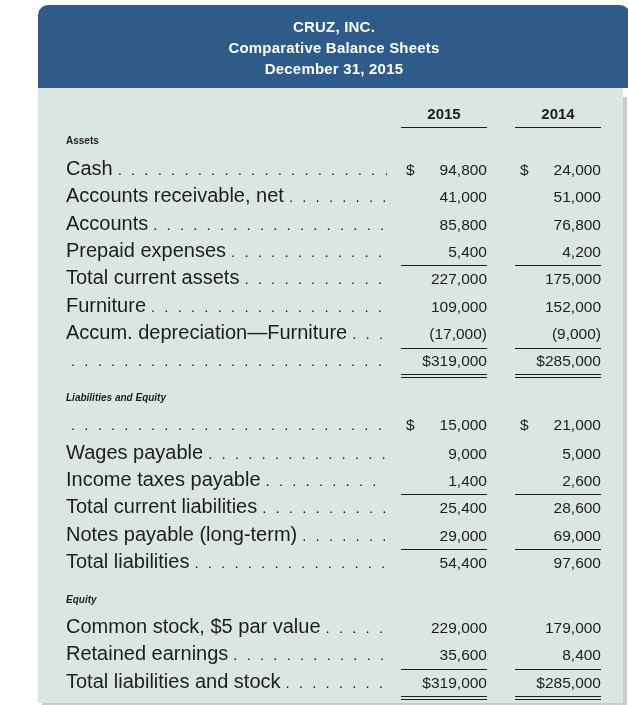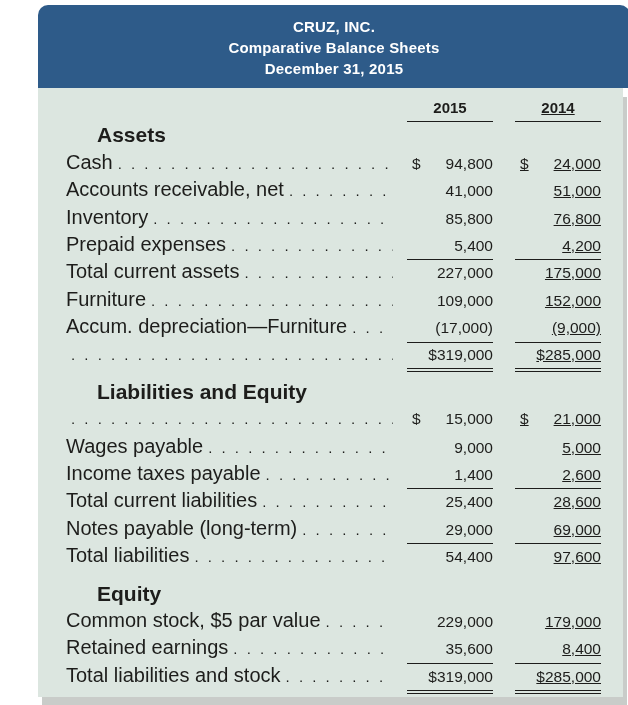--- a/index.html
+++ b/index.html
@@ -33,60 +33,59 @@
   }
   .card-header .line{
     font-weight:bold;
     font-size:15px;
     line-height:21px;
     letter-spacing:.2px;
   }
   .card-body{
     background:var(--body-bg);
     width:585px;
-    padding:6px 22px 8px 28px;
+    padding:12px 22px 8px 28px;
     box-shadow:4px 9px 0 0 var(--shadow);
   }
   .row{
     display:flex;
     align-items:baseline;
     height:27.4px;
   }
   .row > *{line-height:27.4px;}
   .label{
     white-space:nowrap;
     font-size:20px;
   }
   .section-row .label{
     font-weight:bold;
-    font-size:21px;
-    margin-left:31px;
-  }
-  .gap{margin-top:10px;}
+    font-size:10px;
+  }
+  .gap{margin-top:10px;font-style:italic;}
   .dots{
     flex:1 1 auto;
     overflow:hidden;
     white-space:nowrap;
     margin:0 14px 0 5px;
     min-width:0;
   }
   .dots::after{
     content:". . . . . . . . . . . . . . . . . . . . . . . . . . . . . . . . . . . . . . . . . . . . . . . . . . . .";
     letter-spacing:2.5px;
     font-size:15px;
   }
   .spacer{flex:1 1 auto;}
   .cell{
     flex:0 0 86px;
     width:86px;
     text-align:right;
     font-size:15.5px;
     white-space:pre;
   }
-  .cell + .cell{margin-left:22px;text-decoration:underline;}
+  .cell + .cell{margin-left:28px;}
   .cell[data-rule="single"]{border-bottom:1.5px solid var(--text);}
   .cell[data-rule="double"]{border-bottom:4px double var(--text);}
   .amt.split{
     display:flex;
     justify-content:space-between;
     align-items:baseline;
   }
   .amt.split .cur{padding-left:5px;}
   .head-row .cell{
     font-weight:bold;
@@ -126,21 +125,21 @@
     </div>
 
     <div class="row">
       <span class="label">Accounts receivable, net</span>
         <span class="dots"></span>
       <span class="cell amt" data-rule="none">41,000</span>
       <span class="cell amt" data-rule="none">51,000</span>
     </div>
 
     <div class="row">
-      <span class="label">Inventory</span>
+      <span class="label">Accounts</span>
         <span class="dots"></span>
       <span class="cell amt" data-rule="none">85,800</span>
       <span class="cell amt" data-rule="none">76,800</span>
     </div>
 
     <div class="row">
       <span class="label">Prepaid expenses</span>
         <span class="dots"></span>
       <span class="cell amt" data-rule="single">5,400</span>
       <span class="cell amt" data-rule="single">4,200</span>

